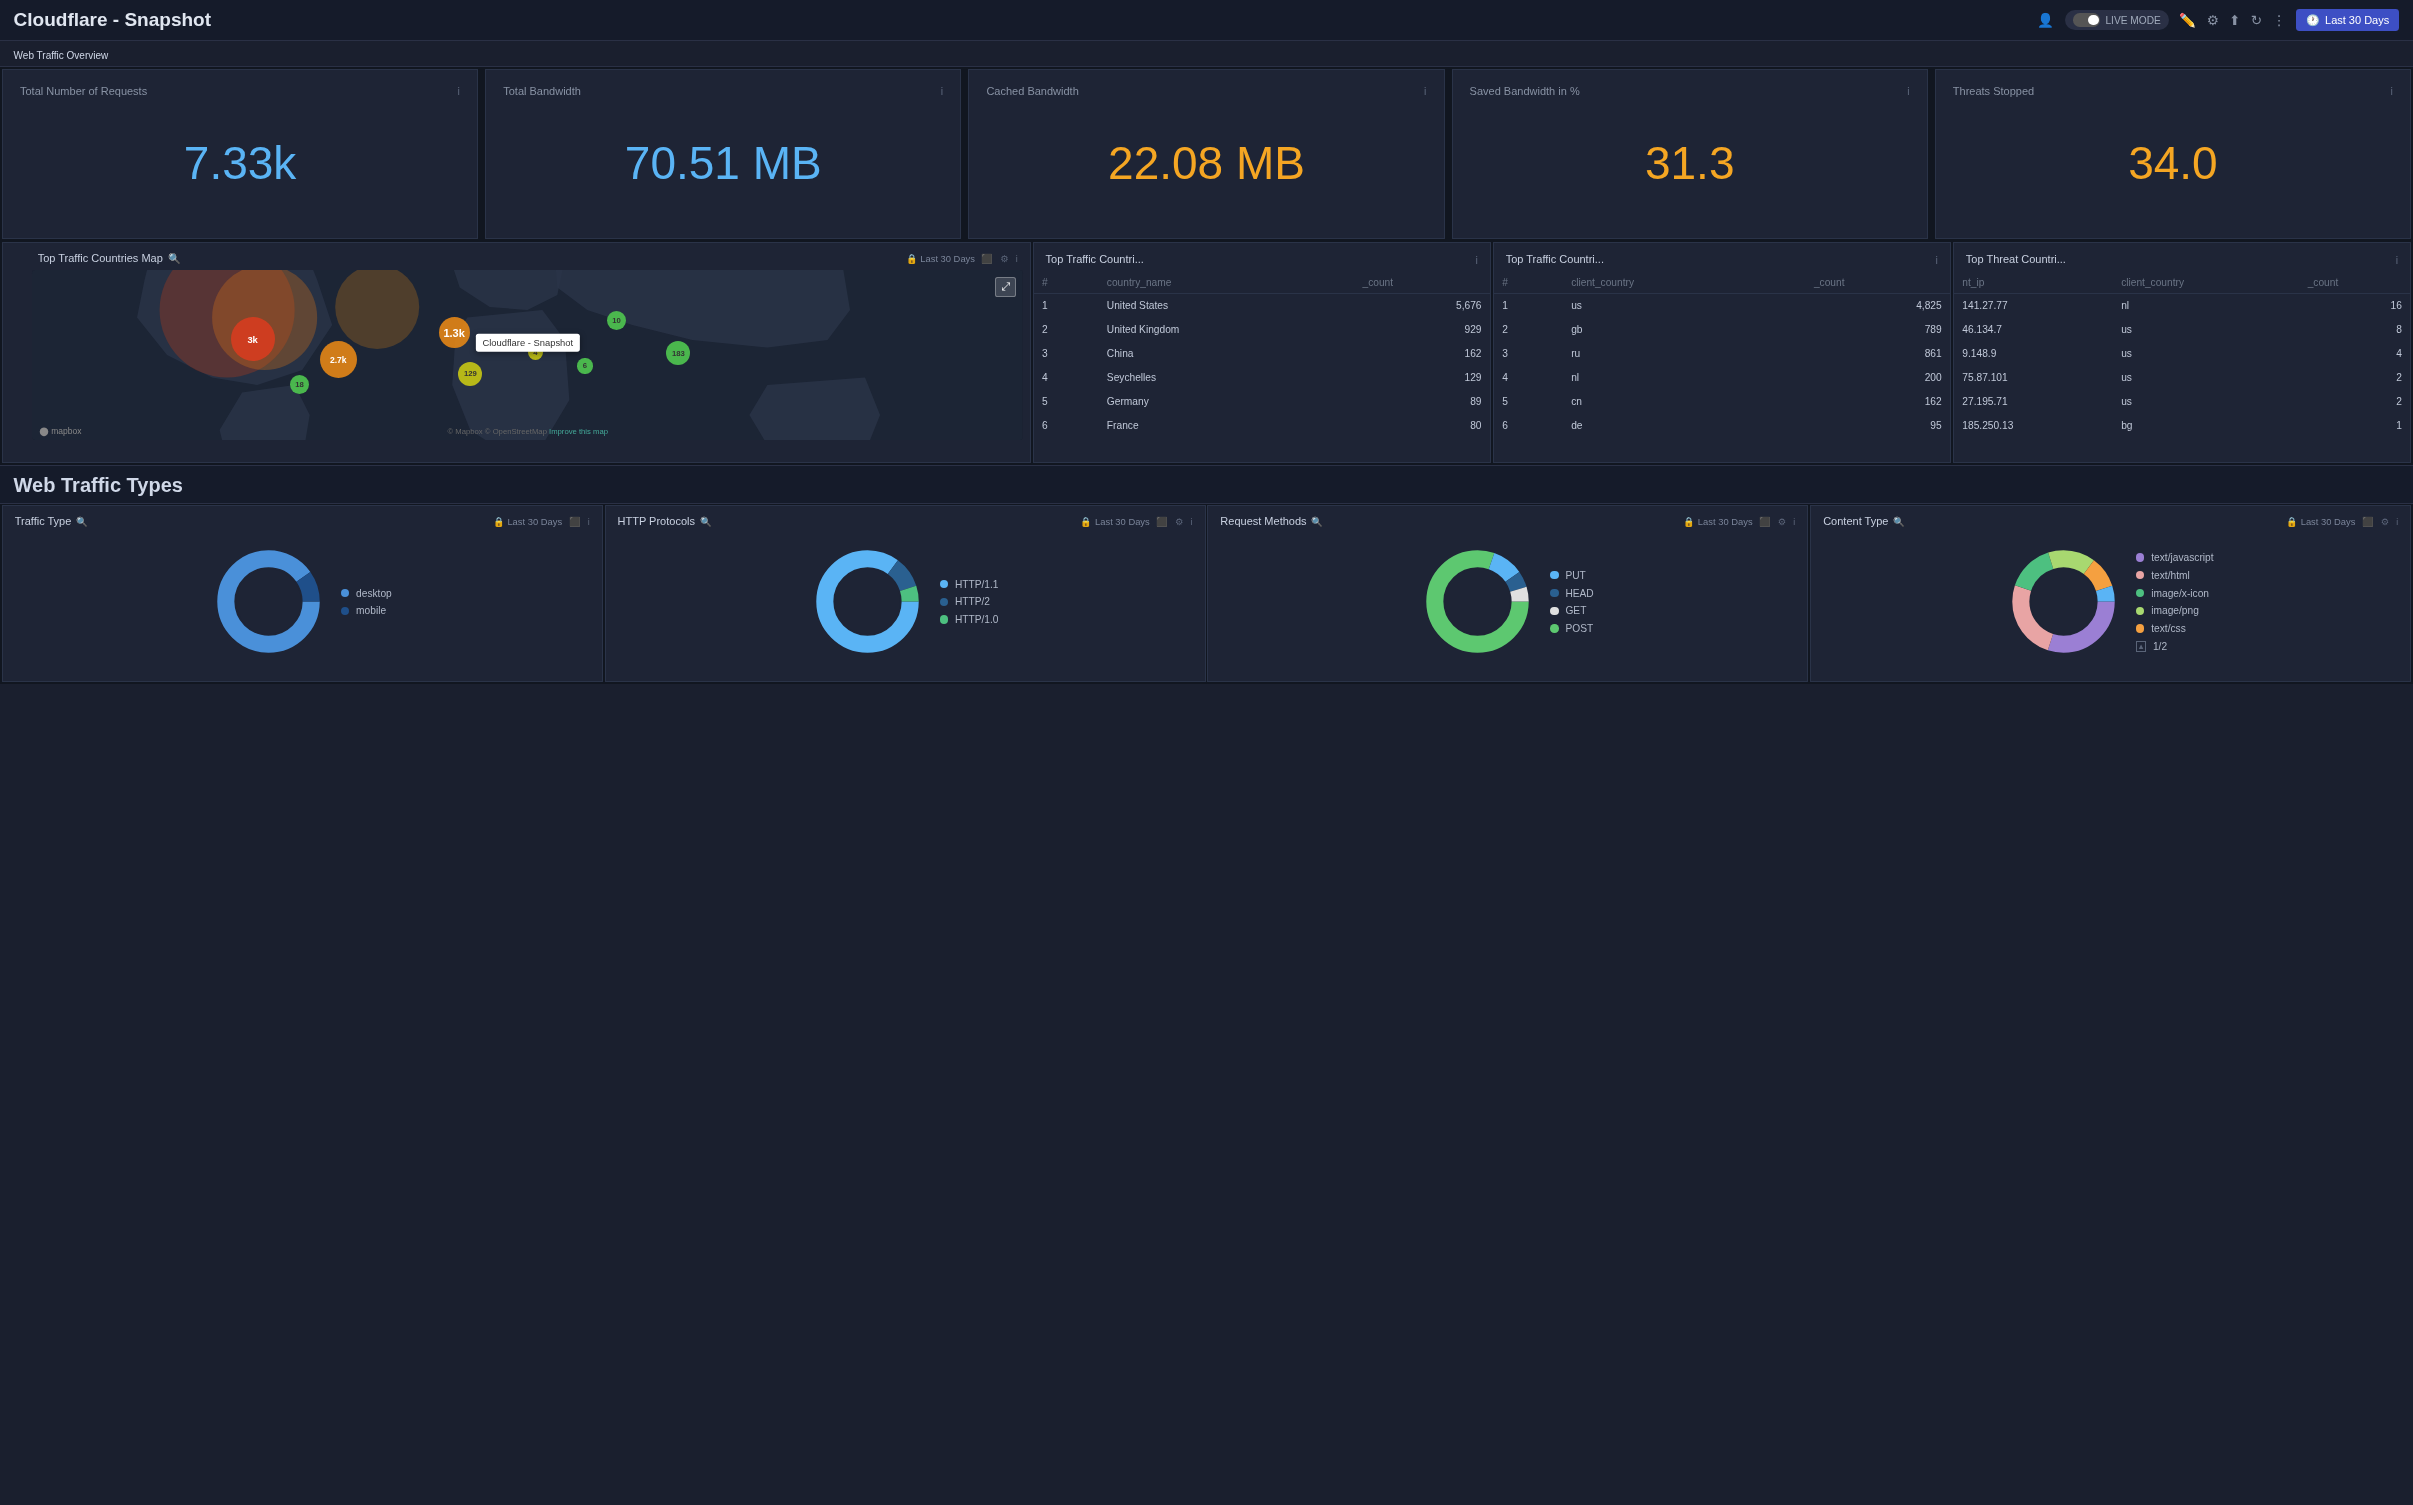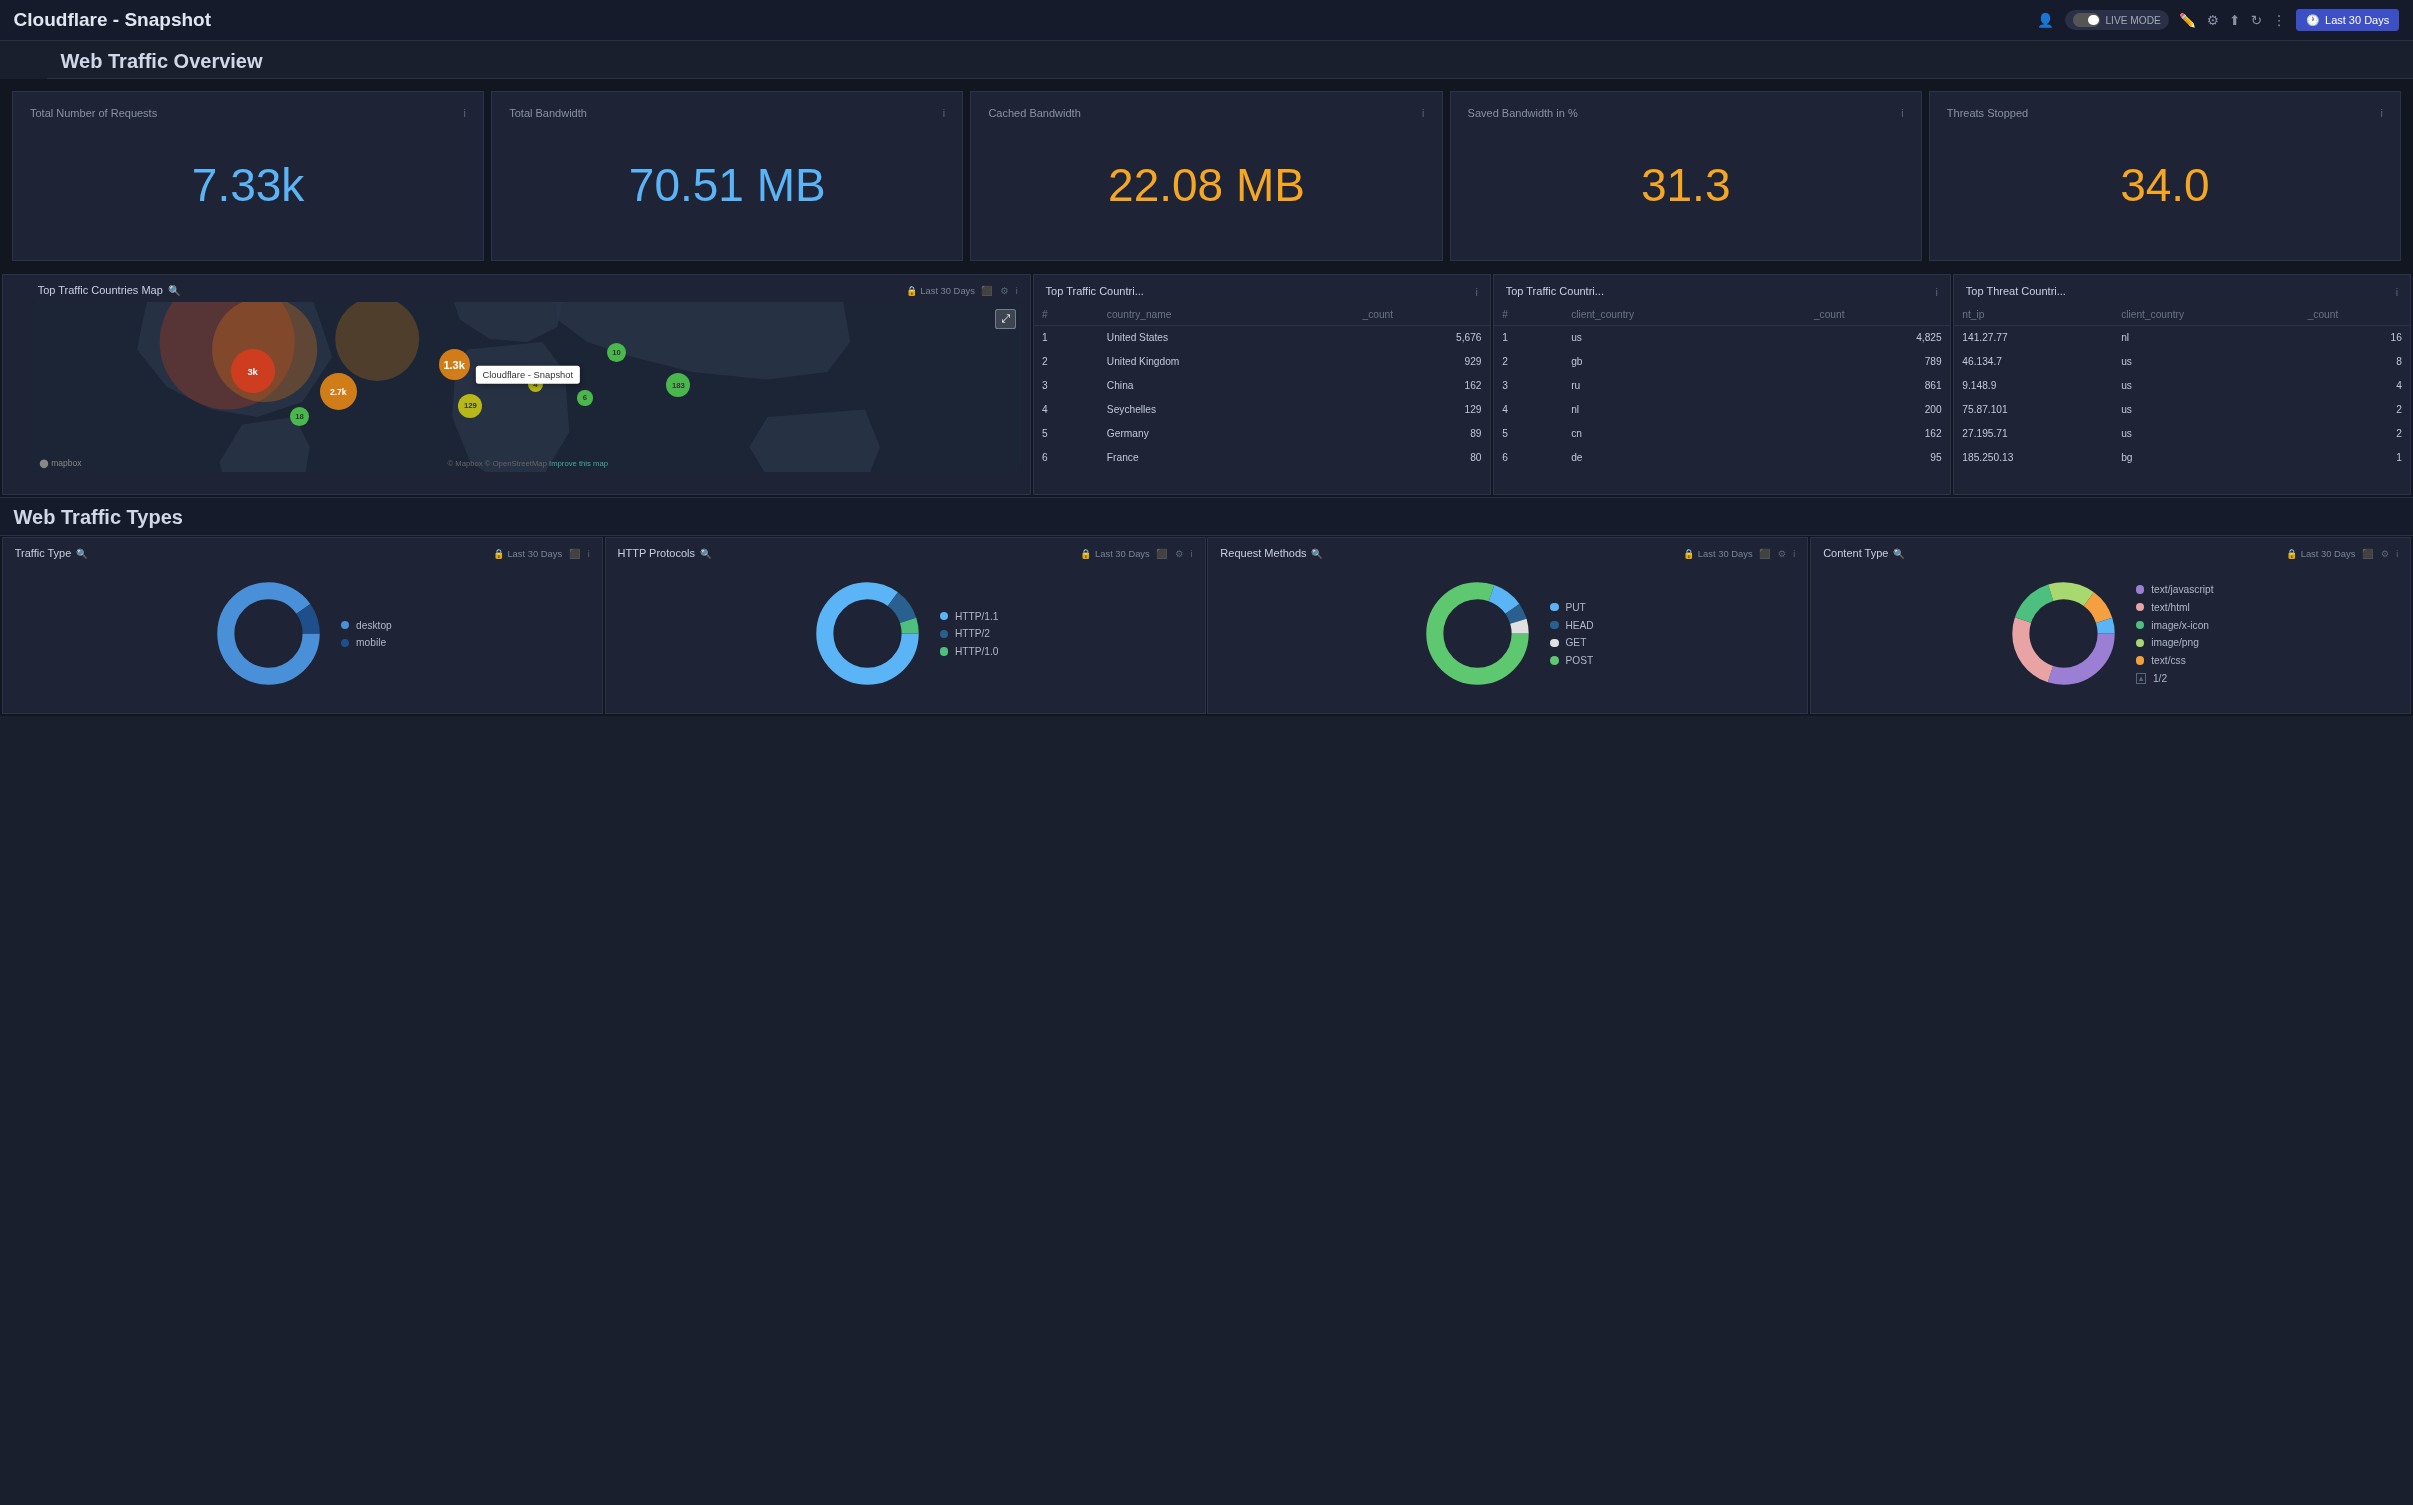--- a/index.html
+++ b/index.html
@@ -69,31 +69,30 @@
       background: #3d4fc4;
       border-radius: 3.4px;
       padding: 4.3px 10.2px;
       font-size: 11px;
       color: #fff;
       cursor: pointer;
     }
     
     .section-header {
       padding: 8.5px 13.6px 5.1px;
-      font-size: 20px;
-      font-weight: 700;
+      font-size: 10px;
+      font-weight: 400;
       color: #d0d8e8;
       border-bottom: 0.9px solid #2a3045;
-      margin-left: 47px;
     }
     
     .metrics-row {
       display: flex;
       gap: 7px;
-      padding: 12px;
+      padding: 2px;
       background: #111620;
     }
     .metric-card {
       flex: 1;
       background: #1e2435;
       padding: 13.6px 17px 17px;
       border: 0.9px solid #2a3348;
       min-height: 170px;
       display: flex;
       flex-direction: column;

